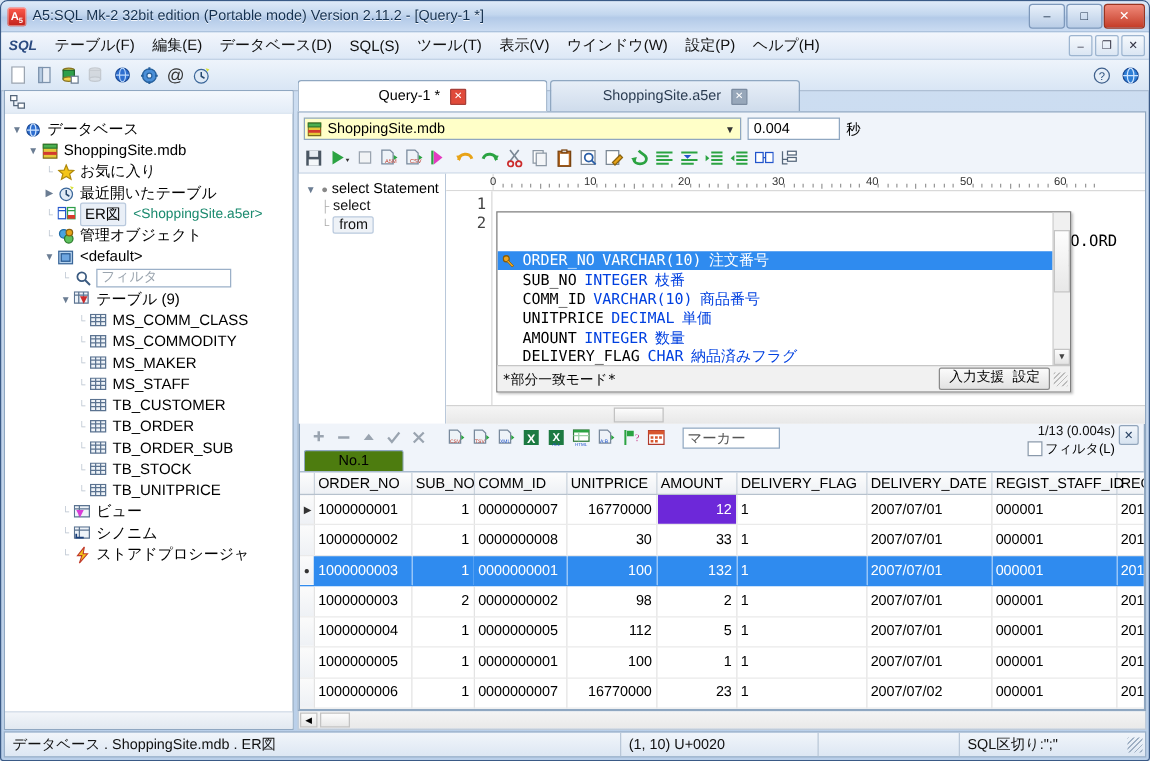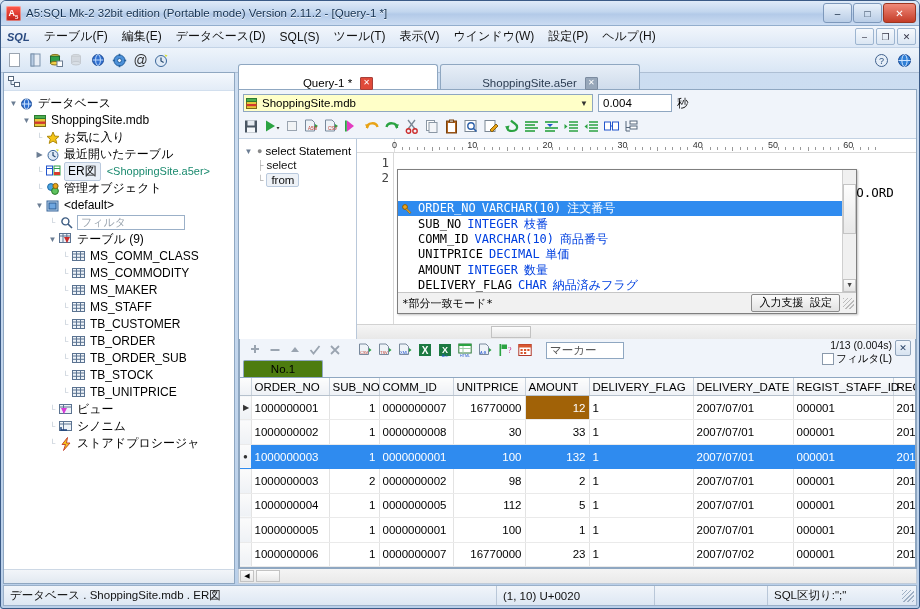--- a/index.html
+++ b/index.html
@@ -84,21 +84,21 @@
   .sel-box{background:#e9eff7;border:1px solid #b9c9dd;border-radius:2px;padding:0 3px;}
   .filter-input{
     width:108px;height:15px;border:1px solid #9bb0c8;background:#fff;
     font-size:11px;color:#9aa4ae;padding:0 3px;box-sizing:border-box;line-height:13px;
   }
   .sb-h{height:13px;background:linear-gradient(180deg,#f2f5f9,#e2e9f1);border-top:1px solid #cdd8e5;}
   
   .rightpane{flex:1;display:flex;flex-direction:column;margin-left:3px;min-width:0;}
   .tabstrip{height:17px;display:flex;align-items:flex-end;gap:2px;}
   .tab{
-    height:16px;min-width:200px;display:flex;justify-content:center;gap:8px;
+    height:16px;min-width:200px;display:flex;align-items:center;justify-content:center;gap:8px;
     border:1px solid #8fa7c1;border-bottom:none;border-radius:3px 3px 0 0;
     font-size:11.5px;padding:12px 8px;box-sizing:border-box;position:relative;
   }
   .tab.active{background:#fff;color:#000;}
   .tab.inactive{background:linear-gradient(180deg,#e7eef7,#cfdcec);color:#2b3c51;}
   .tab-x{width:11px;height:11px;border:1px solid #a7403a;background:#e04a3a;color:#fff;
          font-size:8px;line-height:9px;text-align:center;border-radius:1px;font-weight:bold;}
   .tab.inactive .tab-x{background:#97a7ba;border-color:#7b8ba0;}
   .qpanel{flex:1;border:1px solid #8fa7c1;background:#f0f4fa;display:flex;flex-direction:column;min-height:0;}
   .qbar1{height:22px;display:flex;align-items:center;gap:5px;padding:2px 4px 0 4px;}
@@ -190,21 +190,21 @@
     background:linear-gradient(180deg,#fdfdfd,#eef1f5);
     border-right:1px solid #c9d2dc;border-bottom:1px solid #b6c1cd;
     font-weight:normal;font-size:11.5px;height:17px;padding:0 3px;text-align:left;white-space:nowrap;
   }
   table.grid td{
     border-right:1px solid #e3e3e3;border-bottom:1px solid #eaeaea;
     height:18px;padding:0 3px;white-space:nowrap;overflow:hidden;
   }
   td.num{text-align:right;}
   tr.sel td{background:#2f8bef;color:#fff;border-right-color:#2f8bef;border-bottom-color:#2f8bef;}
-  td.cellsel{background:#a16207;color:#fff;}
+  td.cellsel{background:#6d28d9;color:#fff;}
   th.rowhdr,td.rowhdr{width:11px;background:linear-gradient(180deg,#fbfbfb,#eef1f5);
       border-right:1px solid #c9d2dc;text-align:center;padding:0;font-size:8px;color:#333;}
   tr.sel td.rowhdr{background:linear-gradient(180deg,#fbfbfb,#eef1f5);color:#333;}
   .bottomscroll{height:14px;background:linear-gradient(180deg,#f4f4f4,#e9e9e9);
        border:1px solid #bfcbd9;border-top:none;display:flex;align-items:center;position:relative;}
   .bs-left{width:14px;height:12px;border:1px solid #c3c3c3;margin-left:1px;
        background:linear-gradient(180deg,#fcfcfc,#e6e6e6);font-size:7px;
        display:flex;align-items:center;justify-content:center;box-sizing:border-box;}
   .bs-thumb{width:24px;height:12px;border:1px solid #c3c3c3;margin-left:2px;
        background:linear-gradient(180deg,#fdfdfd,#e8e8e8);box-sizing:border-box;}

